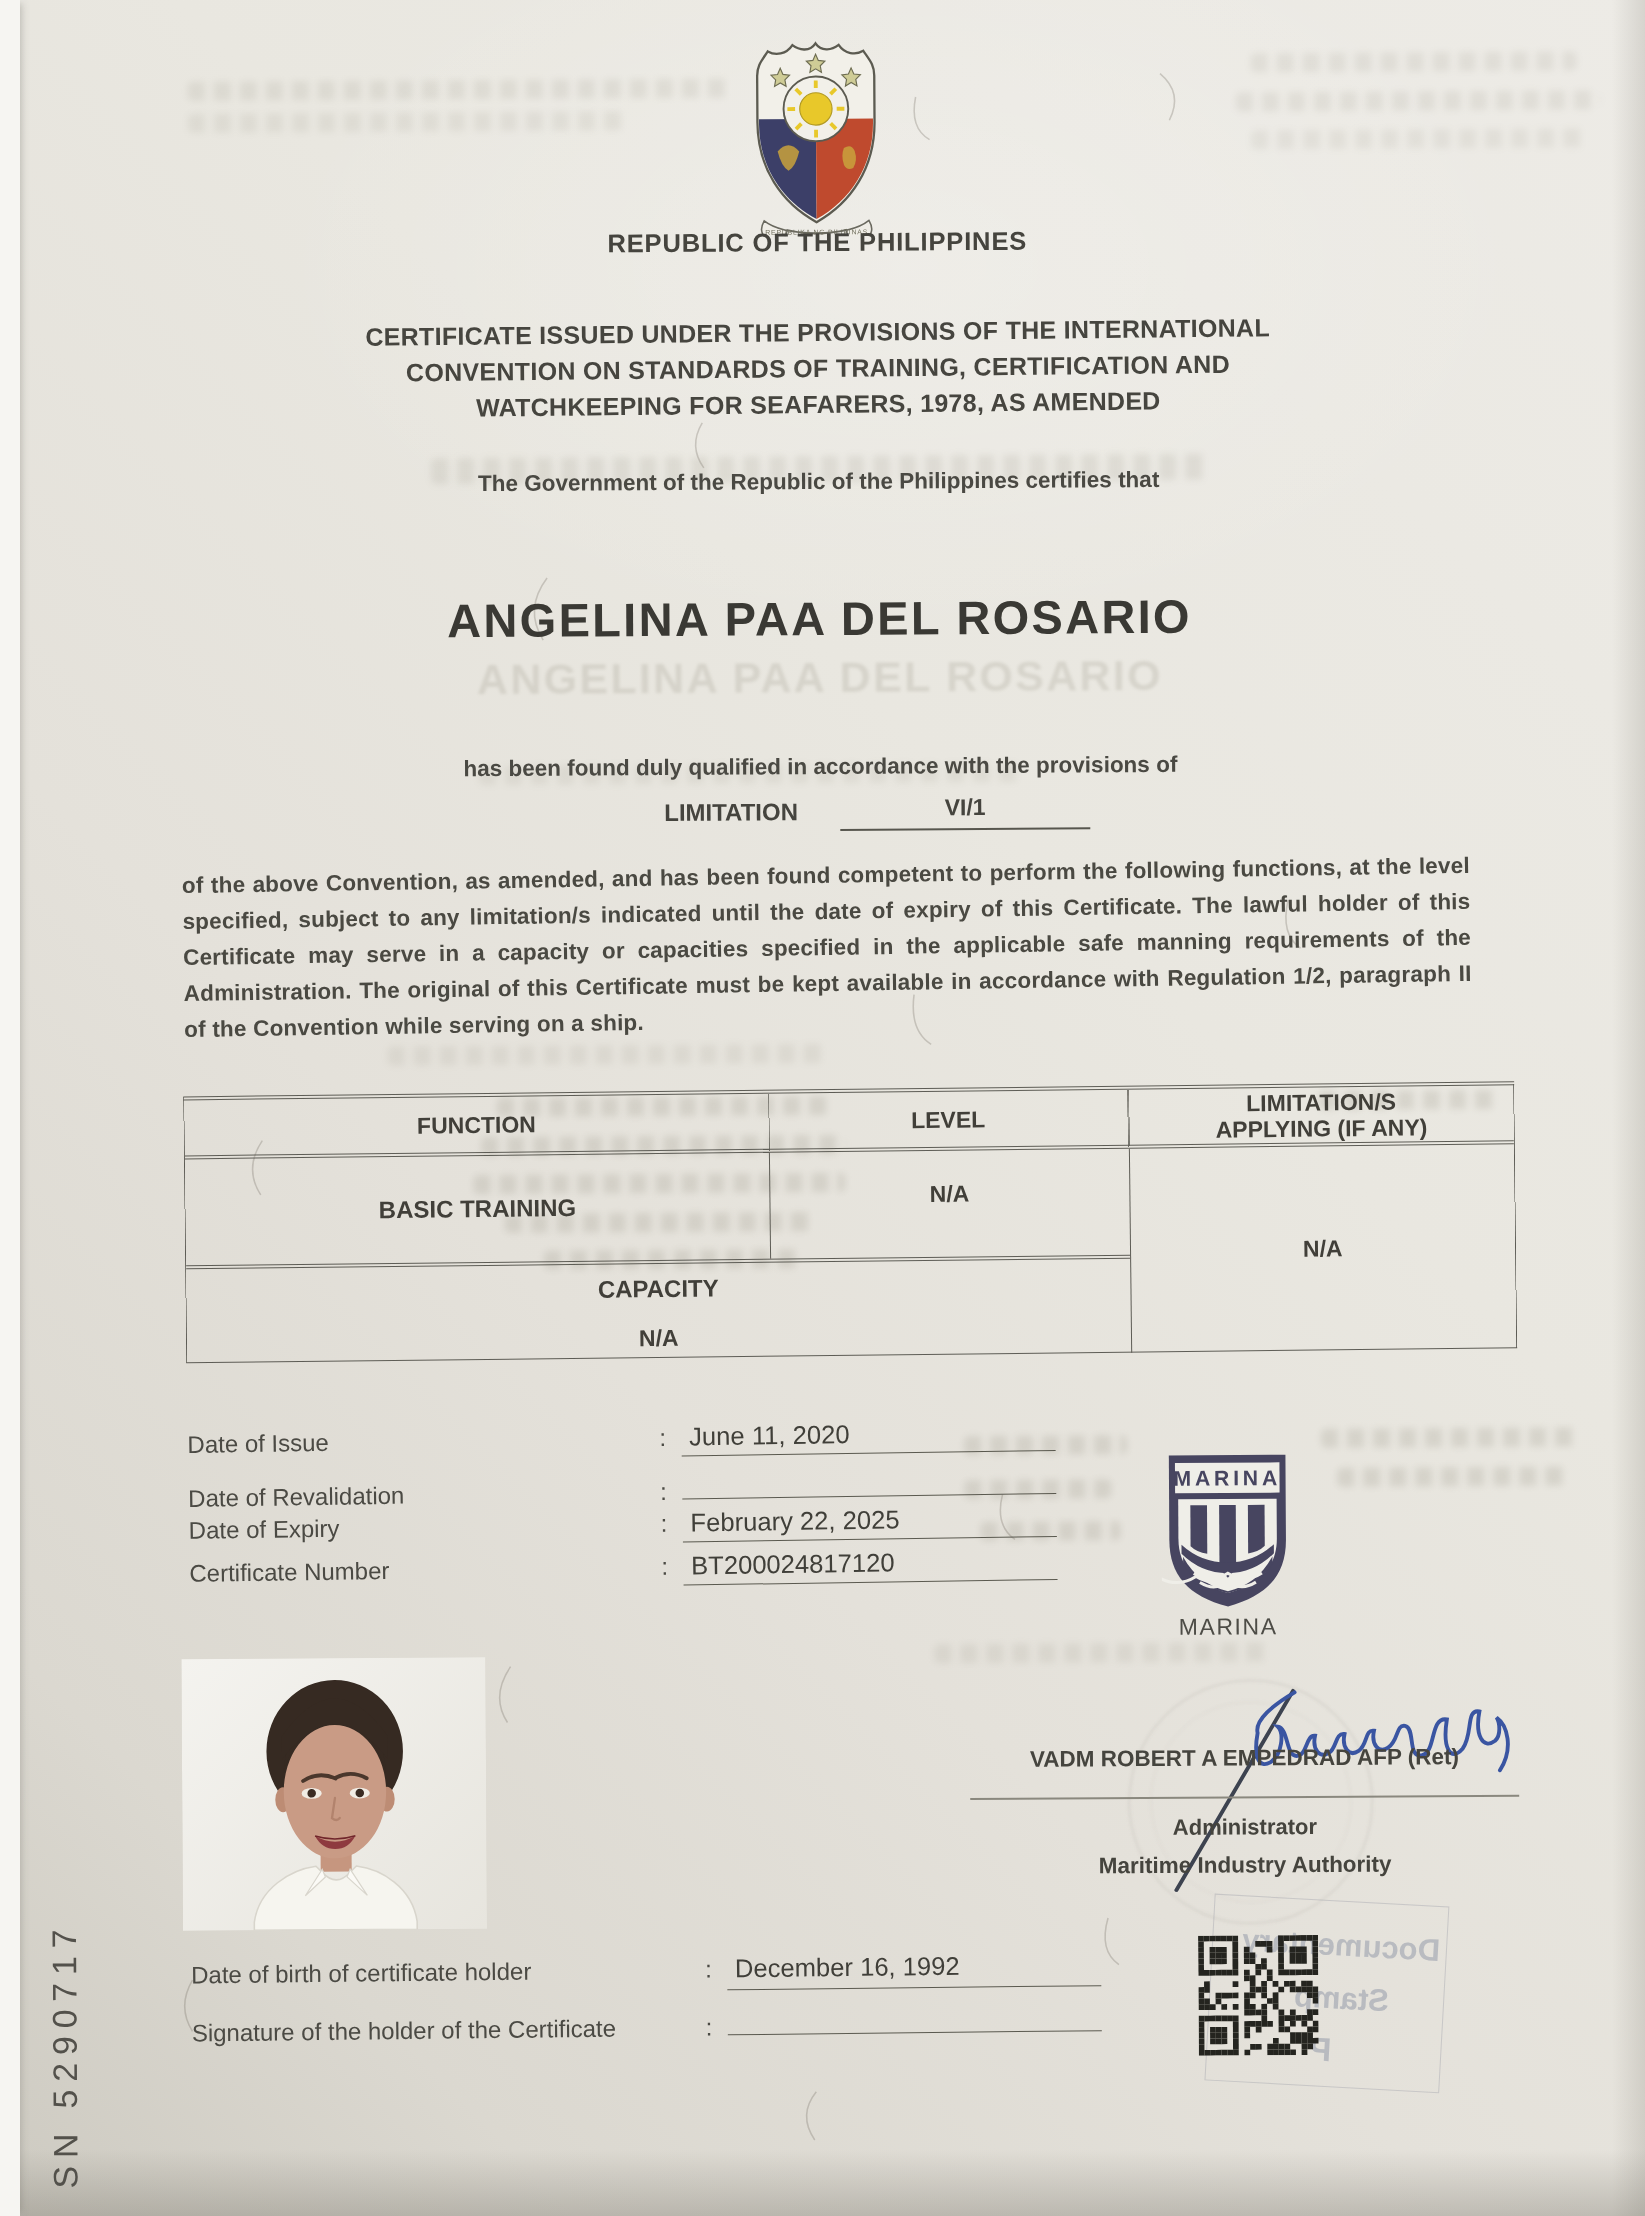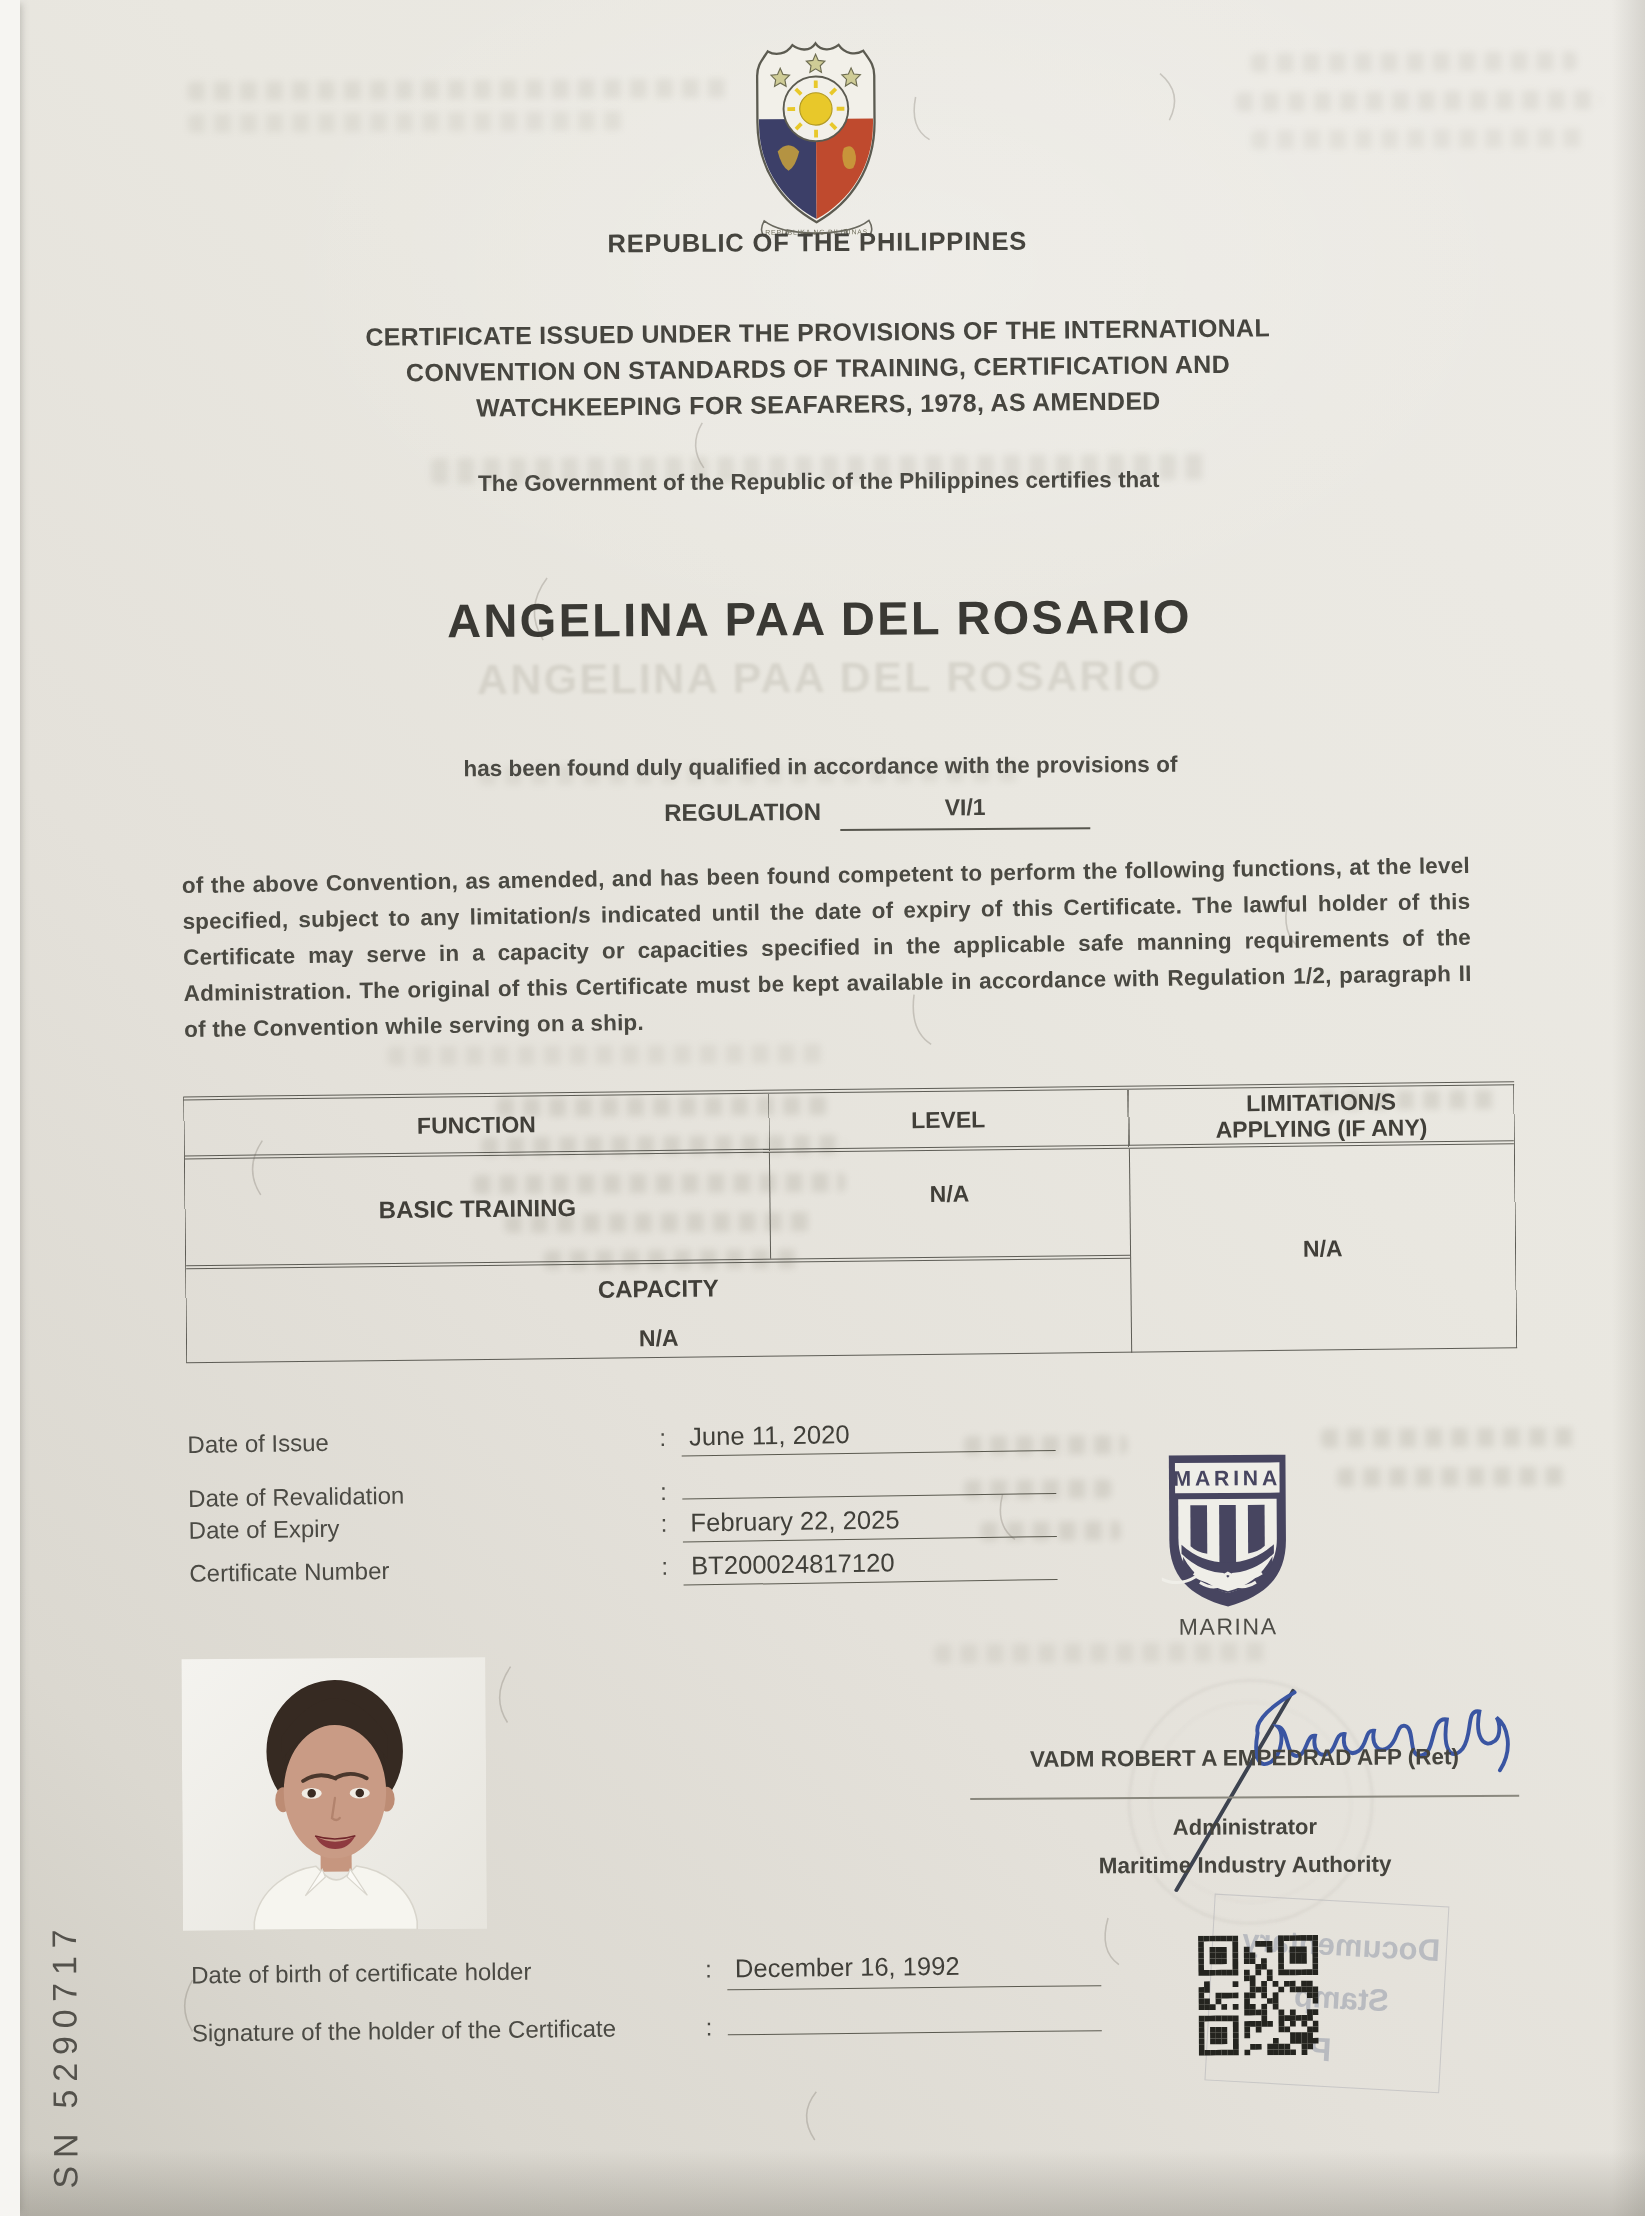--- a/index.html
+++ b/index.html
@@ -174,21 +174,21 @@
     <div>WATCHKEEPING FOR SEAFARERS, 1978, AS AMENDED</div>
   </div>
 
   <div class="abs ctr" id="certifies-line">The Government of the Republic of the Philippines certifies that</div>
 
   <div class="abs ctr" id="holder-name">ANGELINA PAA DEL ROSARIO</div>
   <div class="abs ctr" id="ghost-name">ANGELINA PAA DEL ROSARIO</div>
 
   <div class="abs ctr" id="qualified-line">has been found duly qualified in accordance with the provisions of</div>
 
-  <div class="abs" id="regulation-label">REGULATION</div>
+  <div class="abs" id="regulation-label">LIMITATION</div>
   <div class="abs" id="regulation-line">VI/1</div>
 
   <div class="abs" id="body-paragraph">of the above Convention, as amended, and has been found competent to perform the following functions, at the level specified, subject to any limitation/s indicated until the date of expiry of this Certificate. The lawful holder of this Certificate may serve in a capacity or capacities specified in the applicable safe manning requirements of the Administration. The original of this Certificate must be kept available in accordance with Regulation 1/2, paragraph II of the Convention while serving on a ship.</div>
 
   <div class="abs" id="cert-table">
     <div class="tcell th th1">FUNCTION</div>
     <div class="tcell th th2">LEVEL</div>
     <div class="tcell th th3" style="border-left:1.6px solid #5d5c55;">
       <span>LIMITATION/S</span>
       <span>APPLYING (IF ANY)</span>

